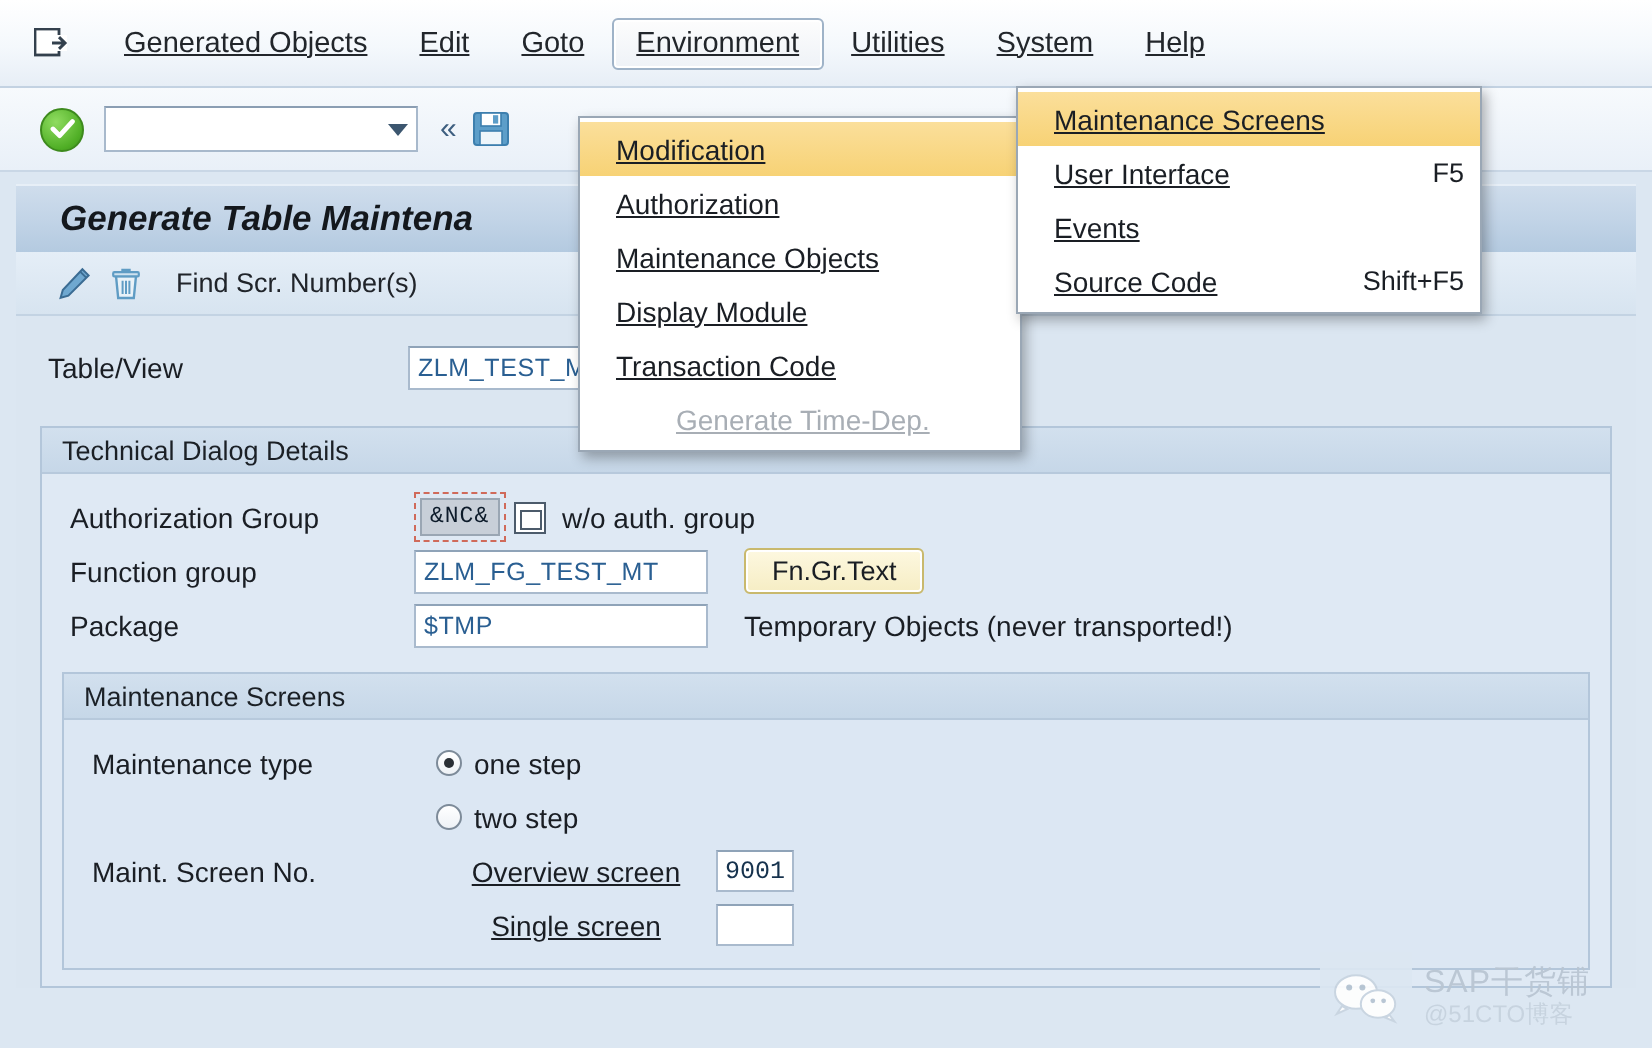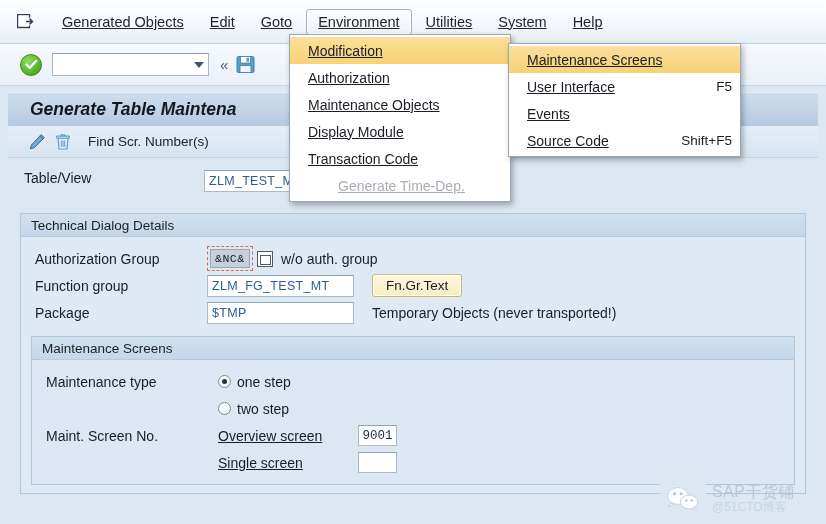--- a/index.html
+++ b/index.html
@@ -121,21 +121,21 @@
     display: flex; align-items: center;
     padding-left: 20px;
     gap: 8px;
     border-bottom: 1px solid #c3d3e3;
   }
   .app-toolbar .tb-ico { display:flex; align-items:center; }
   .app-toolbar .tb-lbl { font-size:13.5px; color:#20242a; margin-left:8px; }
 
   
   .form-area { padding: 12px 0 0 0; }
-  .row { display: flex; align-items: flex-start; height: 27px; }
+  .row { display: flex; align-items: center; height: 27px; }
   .lbl {
     font-size: 14px; color: #1a1e24;
     padding-left: 16px;
   }
   .w-tv { width: 196px; }
   .inp {
     background: #ffffff;
     border: 1px solid #a9bacd;
     border-top-color: #8fa3b8;
     height: 22px;
@@ -225,20 +225,21 @@
 
   .inner-group {
     margin: 10px 10px 0 10px;
     border: 1px solid #b3c6da;
     background: #dce7f3;
   }
 
   .ulink {
     font-size: 14px; color: #1a1e24;
     text-decoration: underline;
+    text-align: center;
   }
   .num-inp {
     background:#ffffff;
     border: 1px solid #a9bacd;
     border-top-color:#8fa3b8;
     width: 39px; height: 21px;
     font-family:"Liberation Mono", monospace;
     font-size: 12.5px;
     color:#16324d;
     display:flex; align-items:center; justify-content:center;
@@ -246,21 +247,21 @@
 
   
   .dropdown {
     position: absolute;
     background: #ffffff;
     border: 1px solid #9aa7b5;
     box-shadow: 2px 3px 6px rgba(0,0,0,0.30);
     padding: 2px 0;
     z-index: 50;
   }
-  #menu-environment { left: 289px; top: 34px; width: 222px; }
+  #menu-environment { left: 289px; top: 58px; width: 222px; }
   #menu-modification { left: 508px; top: 43px; width: 233px; }
   .dd-item {
     display: flex; align-items: center;
     height: 27px;
     padding: 0 8px 0 18px;
     font-size: 14px;
     color: #1a1e24;
     white-space: nowrap;
     cursor: default;
   }

